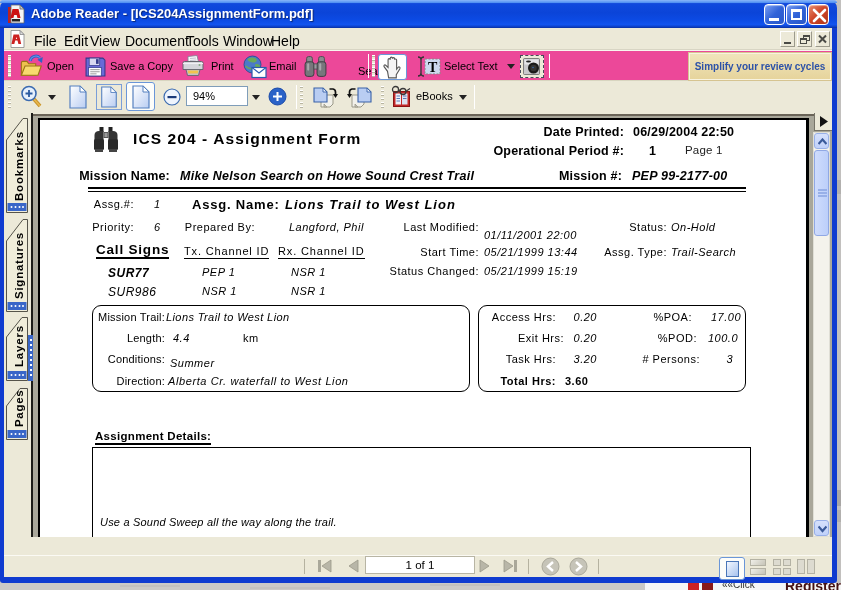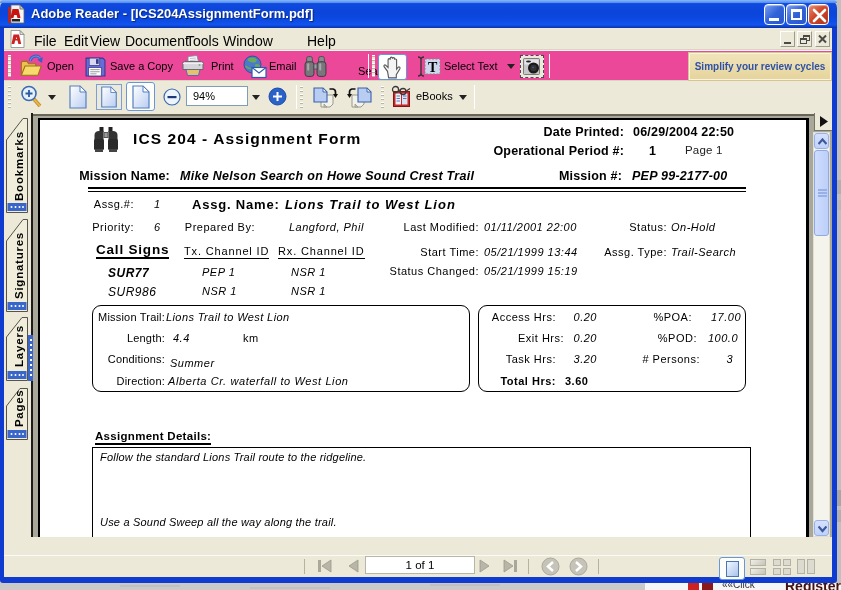--- a/index.html
+++ b/index.html
@@ -106,21 +106,21 @@
       <path d="M2 0.5 h9 l4 4 v13 h-13 z" fill="#fff" stroke="#888" stroke-width="0.8"></path>
       <path d="M11 0.5 l4 4 h-4 z" fill="#ddd" stroke="#888" stroke-width="0.8"></path>
       <path d="M4.5 4.5 h5.5 l2.2 9.5 h-2.8 l-0.9 -3.4 h-2.3 l-0.9 3.4 h-2.8 z M7.5 7 l0.6 2 h-1.2 z" fill="#c22" fill-rule="evenodd"></path>
     </svg>
     <div class="menuitem" style="left:30px;">File</div>
     <div class="menuitem" style="left:60px;">Edit</div>
     <div class="menuitem" style="left:86px;">View</div>
     <div class="menuitem" style="left:121px;">Document</div>
     <div class="menuitem" style="left:182px;">Tools</div>
     <div class="menuitem" style="left:219px;">Window</div>
-    <div class="menuitem" style="left:267px;margin-left:36px;">Help</div>
+    <div class="menuitem" style="left:267px;">Help</div>
     <div class="mdibtn" style="left:776px;">
         <div class="abs" style="left:3px;top:10px;width:7px;height:2px;background:#4a4a46;"></div>
       </div>
     <div class="mdibtn" style="left:793px;">
       <div class="abs" style="left:5px;top:3px;width:7px;height:6px;border:1px solid #4a4a46;border-top-width:2px;background:#ece9d8;"></div>
       <div class="abs" style="left:2px;top:6px;width:7px;height:6px;border:1px solid #4a4a46;border-top-width:2px;background:#ece9d8;"></div>
     </div>
     <div class="mdibtn" style="left:811px;">
       <svg width="13" height="14" viewBox="0 0 13 14">
           <path d="M3 3.5 L10 10.5 M10 3.5 L3 10.5" stroke="#4a4a46" stroke-width="2"></path>
@@ -448,21 +448,21 @@
     <div class="pt rt" style="left:0px;top:81px;width:96px;">Assg.#:</div>
     <div class="pt it" style="left:116px;top:81px;">1</div>
     <div class="pt bd" style="left:154px;top:80px;font-size:13px;letter-spacing:0.8px;">Assg. Name:</div>
     <div class="pt bd it" style="left:247px;top:80px;font-size:13px;letter-spacing:1px;">Lions Trail to West Lion</div>
 
     <div class="pt rt" style="left:0px;top:104px;width:96px;">Priority:</div>
     <div class="pt it" style="left:116px;top:104px;">6</div>
     <div class="pt rt" style="left:97px;top:104px;width:120px;">Prepared By:</div>
     <div class="pt it" style="left:227px;top:104px;margin-left:24px;">Langford, Phil</div>
     <div class="pt rt" style="left:321px;top:104px;width:120px;">Last Modified:</div>
-    <div class="pt it" style="left:446px;top:104px;">01/11/2001 22:00</div>
+    <div class="pt it" style="left:446px;top:112px;">01/11/2001 22:00</div>
     <div class="pt rt" style="left:529px;top:104px;width:100px;">Status:</div>
     <div class="pt it" style="left:633px;top:104px;">On-Hold</div>
 
     <div class="pt bd" style="left:58px;top:125px;font-size:13.5px;letter-spacing:0.8px;border-bottom:2px solid #000;padding-bottom:0px;">Call Signs</div>
     <div class="pt" style="left:146px;top:128px;letter-spacing:0.85px;border-bottom:1px solid #000;padding-bottom:1px;">Tx. Channel ID</div>
     <div class="pt" style="left:240px;top:128px;letter-spacing:0.85px;border-bottom:1px solid #000;padding-bottom:1px;">Rx. Channel ID</div>
     <div class="pt rt" style="left:321px;top:129px;width:120px;padding-left:32px;">Start Time:</div>
     <div class="pt it" style="left:446px;top:129px;">05/21/1999 13:44</div>
     <div class="pt rt" style="left:529px;top:129px;width:100px;">Assg. Type:</div>
     <div class="pt it" style="left:633px;top:129px;">Trail-Search</div>
@@ -499,16 +499,15 @@
     <div class="pt it rt" style="left:652px;top:215px;width:48px;">100.0</div>
     <div class="pt rt" style="left:440px;top:236px;width:78px;">Task Hrs:</div>
     <div class="pt it rt" style="left:519px;top:236px;width:40px;">3.20</div>
     <div class="pt rt" style="left:570px;top:236px;width:92px;"># Persons:</div>
     <div class="pt it rt" style="left:655px;top:236px;width:40px;">3</div>
     <div class="pt bd rt" style="left:440px;top:258px;width:78px;">Total Hrs:</div>
     <div class="pt bd" style="left:527px;top:258px;">3.60</div>
 
     <div class="pt bd" style="left:57px;top:313px;font-size:11.5px;letter-spacing:0.3px;border-bottom:2px solid #000;padding-bottom:1px;">Assignment Details:</div>
     <div class="abs" style="left:54px;top:330px;width:659px;height:95px;border:1.5px solid #000;"></div>
-    <div class="pt it" style="left:62px;top:334px;letter-spacing:0.2px;">Follow the standard Lions Trail route to the ridgeline.</div>
     <div class="pt it" style="left:62px;top:376px;letter-spacing:0.2px;margin-top:23px;">Use a Sound Sweep all the way along the trail.</div>
   </div>
 </div>
 
 </body></html>

